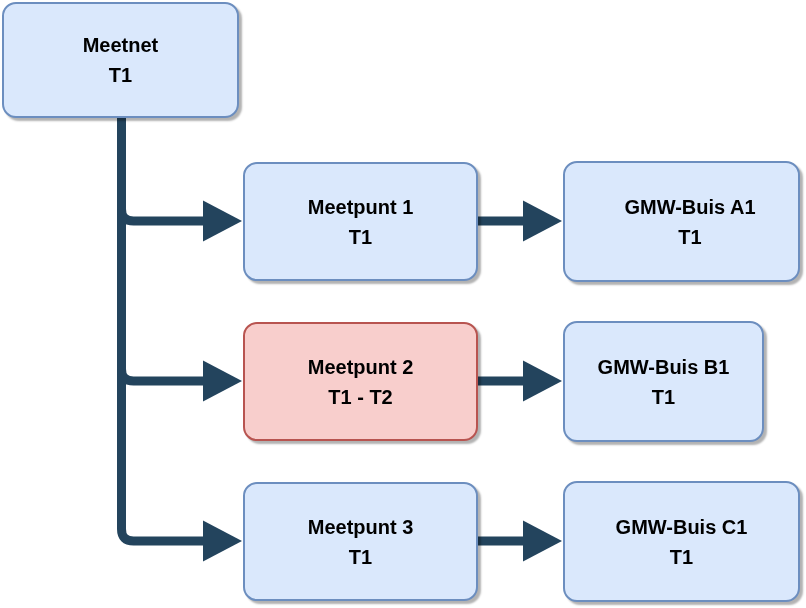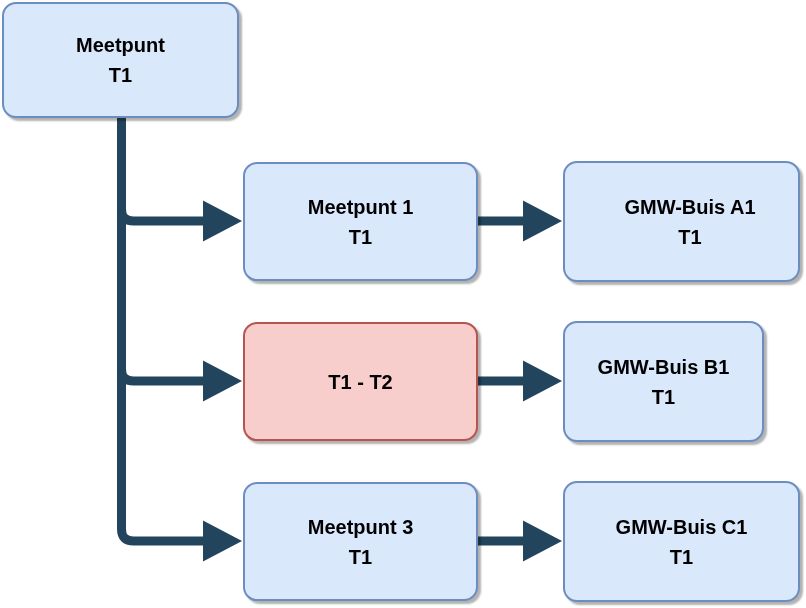--- a/index.html
+++ b/index.html
@@ -77,30 +77,31 @@
 
     <path d="M478 221 L524 221"></path>
     <path d="M478 381 L524 381"></path>
     <path d="M478 541 L524 541"></path>
     <polygon points="562,221 523,200.5 523,241.5"></polygon>
     <polygon points="562,381 523,360.5 523,401.5"></polygon>
     <polygon points="562,541 523,520.5 523,561.5"></polygon>
   </svg>
 
   <div class="node blue" style="left:2px; top:2px; width:237px; height:116px;">
-    <span>Meetpunt</span>
+    <span>Meetnet</span>
     <span>T1</span>
   </div>
 
   <div class="node blue" style="left:243px; top:162px; width:235px; height:119px;">
     <span>Meetpunt 1</span>
     <span>T1</span>
   </div>
 
   <div class="node red" style="left:243px; top:322px; width:235px; height:119px;">
+    <span>Meetpunt 2</span>
     <span>T1 - T2</span>
   </div>
 
   <div class="node blue" style="left:243px; top:482px; width:235px; height:119px;text-align:center;">
     <span>Meetpunt 3</span>
     <span>T1</span>
   </div>
 
   <div class="node blue" style="left:563px; top:161px; width:237px; height:121px;padding-left:17px;">
     <span>GMW-Buis A1</span>

